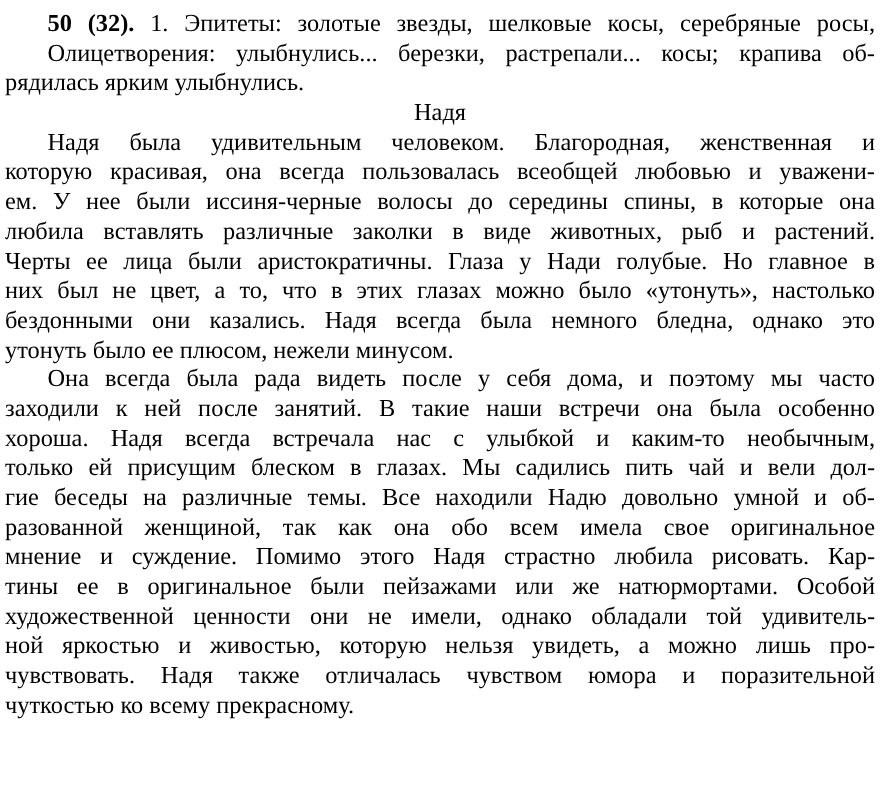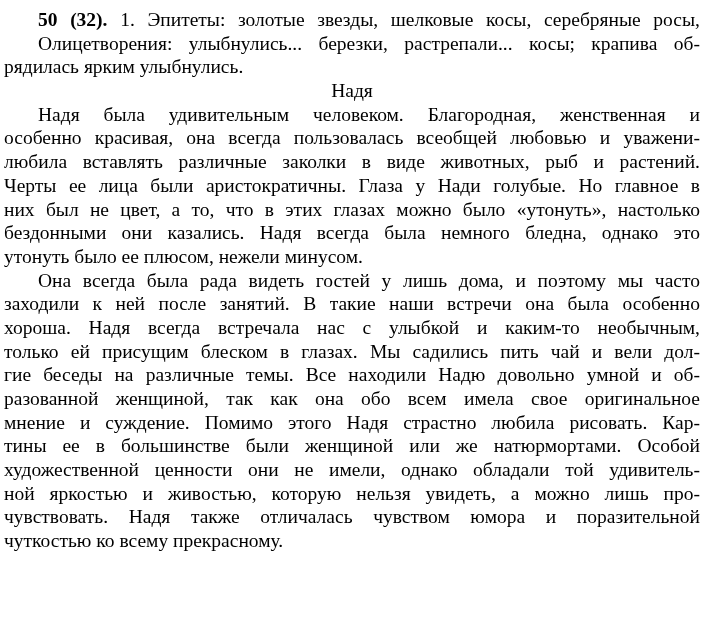--- a/index.html
+++ b/index.html
@@ -47,32 +47,33 @@
 </head>
 <body>
 
 <div class="page">
   <div id="doc-body">
       <div class="line indent"><b>50 (32).</b><span> 1. Эпитеты: золотые звезды, шелковые косы, серебряные росы,</span></div>
       <div class="line indent">Олицетворения: улыбнулись... березки, растрепали... косы; крапива об-</div>
       <div class="line lastline">рядилась ярким улыбнулись.</div>
       <div class="line title">Надя</div>
       <div class="line indent">Надя была удивительным человеком. Благородная, женственная и</div>
-      <div class="line">особенно красивая, она всегда пользовалась всеобщей любовью и уважени-</div>
+      <div class="line">которую красивая, она всегда пользовалась всеобщей любовью и уважени-</div>
+      <div class="line">ем. У нее были иссиня-черные волосы до середины спины, в которые она</div>
       <div class="line">любила вставлять различные заколки в виде животных, рыб и растений.</div>
       <div class="line">Черты ее лица были аристократичны. Глаза у Нади голубые. Но главное в</div>
       <div class="line">них был не цвет, а то, что в этих глазах можно было «утонуть», настолько</div>
       <div class="line">бездонными они казались. Надя всегда была немного бледна, однако это</div>
       <div class="line lastline">утонуть было ее плюсом, нежели минусом.</div>
-      <div class="line indent">Она всегда была рада видеть гостей у лишь дома, и поэтому мы часто</div>
+      <div class="line indent">Она всегда была рада видеть после у себя дома, и поэтому мы часто</div>
       <div class="line">заходили к ней после занятий. В такие наши встречи она была особенно</div>
       <div class="line">хороша. Надя всегда встречала нас с улыбкой и каким-то необычным,</div>
       <div class="line">только ей присущим блеском в глазах. Мы садились пить чай и вели дол-</div>
       <div class="line">гие беседы на различные темы. Все находили Надю довольно умной и об-</div>
       <div class="line">разованной женщиной, так как она обо всем имела свое оригинальное</div>
       <div class="line">мнение и суждение. Помимо этого Надя страстно любила рисовать. Кар-</div>
-      <div class="line">тины ее в большинстве были женщиной или же натюрмортами. Особой</div>
+      <div class="line">тины ее в оригинальное были пейзажами или же натюрмортами. Особой</div>
       <div class="line">художественной ценности они не имели, однако обладали той удивитель-</div>
       <div class="line">ной яркостью и живостью, которую нельзя увидеть, а можно лишь про-</div>
       <div class="line">чувствовать. Надя также отличалась чувством юмора и поразительной</div>
       <div class="line lastline">чуткостью ко всему прекрасному.</div>
     </div>
 </div>
 
 </body></html>

